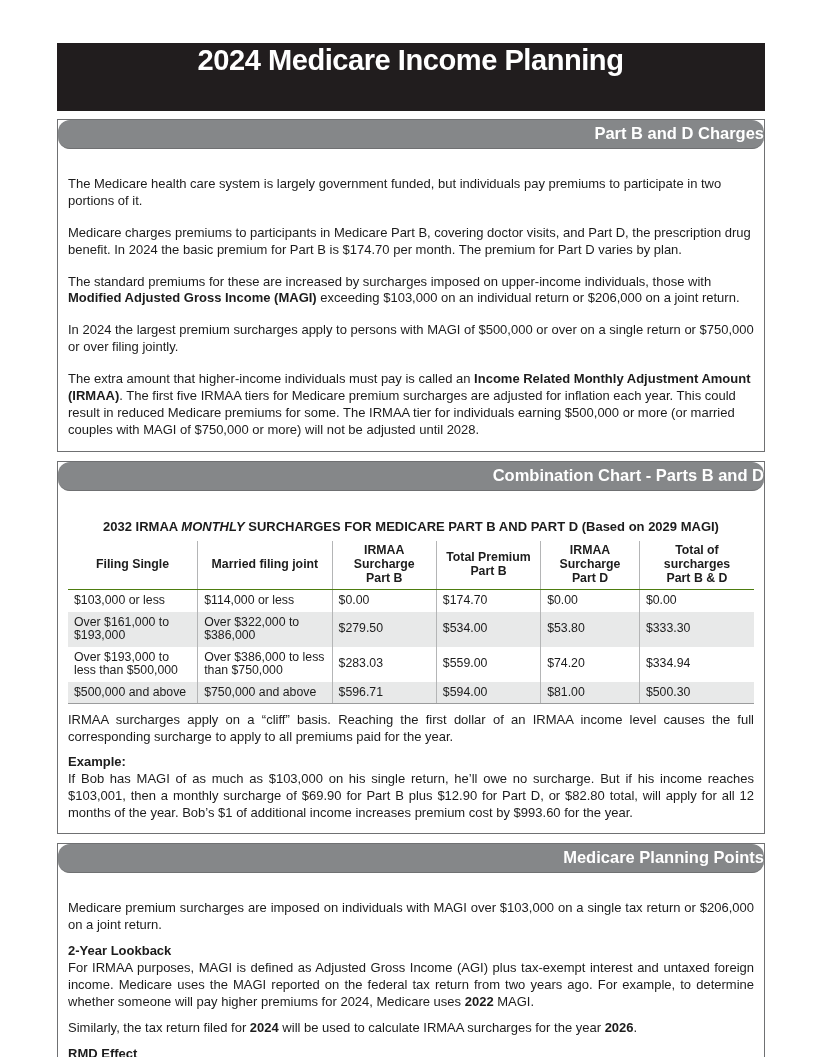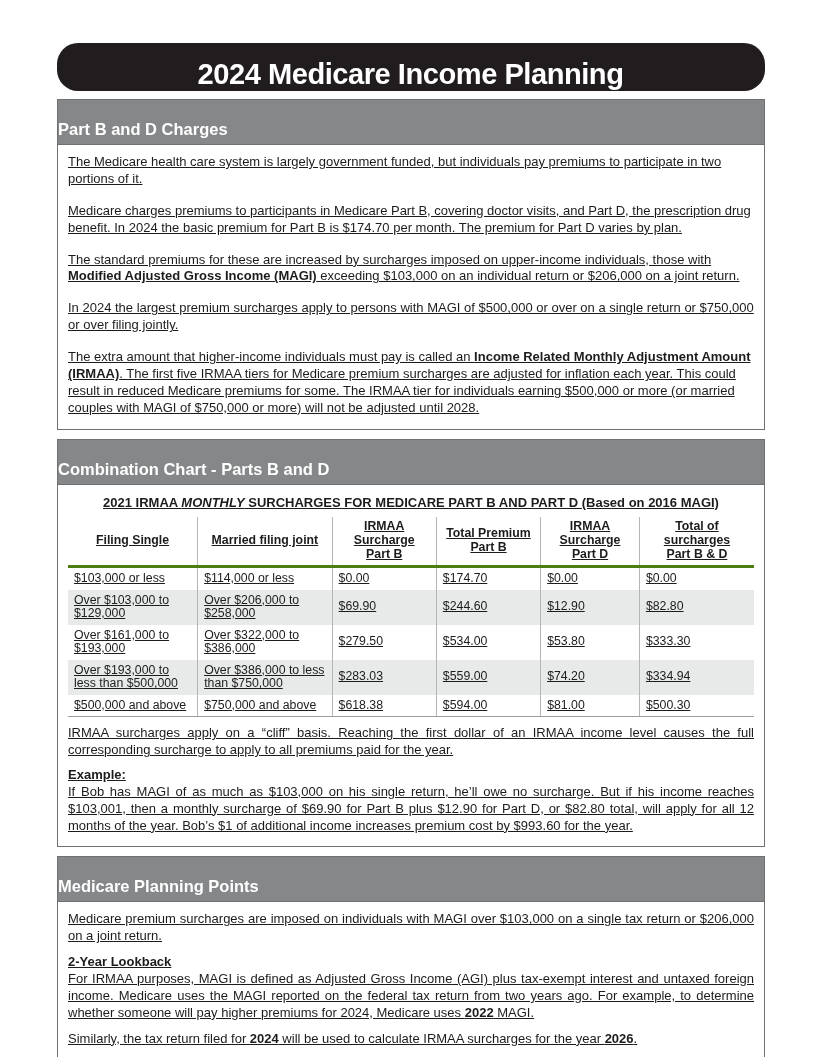--- a/index.html
+++ b/index.html
@@ -14,50 +14,49 @@
     position: absolute; top: 0; left: 0;
     width: 814px; height: 1057px;
     padding: 43px 49px 0 57px;
     background: #ffffff;
   }
 
   
   .title-banner {
     background: #211d1e;
     color: #ffffff;
-    height: 48px;
-    display: flex; align-items: flex-end; justify-content: center;
+    height: 68px;
+    display: flex; align-items: flex-start; justify-content: center;
     margin-bottom: 8px;
-    border-radius: 21px;
   }
   .title-banner h1 {
     font-size: 30px; font-weight: bold; letter-spacing: -0.5px;
     transform: scaleX(0.97);
   }
 
   
   .panel {
     border: 1.5px solid #6f7072;
     margin-bottom: 9px;
     background: #ffffff;
   }
   .panel-header {
     background: #858789;
     color: #ffffff;
-    text-align: left;
+    text-align: right;
     font-weight: bold;
     font-size: 16.5px;
-    padding: 20px 0 5px 0;
+    padding: 4px 0 5px 0;
     border-bottom: 1.5px solid #6f7072;
+    border-radius: 12px;
   }
   .panel-body {
-    padding: 9px 10px 10px 10px;
+    padding: 27px 10px 10px 10px;
     font-size: 13px;
     line-height: 1.3;
-    text-decoration: underline;
   }
   .panel-body p { margin-bottom: 15px; }
   .panel-body p:last-child { margin-bottom: 2px; }
   .justify { text-align: justify; }
 
   
   .table-title {
     text-align: center;
     font-weight: bold;
     font-size: 13px;
@@ -67,21 +66,21 @@
     width: 100%;
     border-collapse: collapse;
     font-size: 12.3px;
     margin-bottom: 8px;
   }
   table.irmaa th {
     font-weight: bold;
     vertical-align: middle;
     white-space: pre-line;
     padding: 2px 4px 4px 4px;
-    border-bottom: 3px solid #4d7c0f;
+    border-bottom: 1px solid #4d7c0f;
     line-height: 1.15;
   }
   table.irmaa th + th, table.irmaa td + td { border-left: 1px solid #b4b5b6; }
   table.irmaa td {
     padding: 4px 4px 4px 6px;
     vertical-align: middle;
     line-height: 1.1;
   }
   table.irmaa tbody tr { height: 21px; }
   table.irmaa tbody tr:nth-child(even) { background: #e8e9e9; }
@@ -113,21 +112,21 @@
       <p><span>The standard premiums for these are increased by surcharges imposed on upper-income individuals, those with </span><span style="font-weight: bold;">Modified Adjusted Gross Income (MAGI)</span><span> exceeding $103,000 on an individual return or $206,000 on a joint return.</span></p>
       <p>In 2024 the largest premium surcharges apply to persons with MAGI of $500,000 or over on a single return or $750,000 or over filing jointly.</p>
       <p><span>The extra amount that higher-income individuals must pay is called an </span><span style="font-weight: bold;">Income Related Monthly Adjustment Amount (IRMAA)</span><span>. The first five IRMAA tiers for Medicare premium surcharges are adjusted for inflation each year. This could result in reduced Medicare premiums for some. The IRMAA tier for individuals earning $500,000 or more (or married couples with MAGI of $750,000 or more) will not be adjusted until 2028.</span></p>
     </div>
   </section>
 
   <section class="panel">
     <div class="panel-header">Combination Chart - Parts B and D</div>
     <div class="panel-body">
 
-      <div class="table-title"><span style="font-weight: bold;">2021 IRMAA </span><span style="font-weight: bold; font-style: italic;">MONTHLY</span><span style="font-weight: bold;"> SURCHARGES FOR MEDICARE PART B AND PART D (Based on 2016 MAGI)</span></div>
+      <div class="table-title"><span style="font-weight: bold;">2032 IRMAA </span><span style="font-weight: bold; font-style: italic;">MONTHLY</span><span style="font-weight: bold;"> SURCHARGES FOR MEDICARE PART B AND PART D (Based on 2029 MAGI)</span></div>
 
       <table class="irmaa">
         <colgroup>
           <col style="width:18.9%">
             <col style="width:19.6%">
             <col style="width:15.2%">
           <col style="width:15.2%">
             <col style="width:14.4%">
             <col style="width:16.7%">
         </colgroup>
@@ -148,47 +147,39 @@
         <tbody>
           <tr>
             <td>$103,000 or less</td>
             <td>$114,000 or less</td>
             <td>$0.00</td>
             <td>$174.70</td>
             <td>$0.00</td>
             <td>$0.00</td>
           </tr>
           <tr>
-            <td>Over $103,000 to $129,000</td>
-            <td>Over $206,000 to $258,000</td>
-            <td>$69.90</td>
-            <td>$244.60</td>
-            <td>$12.90</td>
-            <td>$82.80</td>
-          </tr>
-          <tr>
             <td>Over $161,000 to $193,000</td>
             <td>Over $322,000 to $386,000</td>
             <td>$279.50</td>
             <td>$534.00</td>
             <td>$53.80</td>
             <td>$333.30</td>
           </tr>
           <tr>
             <td>Over $193,000 to less than $500,000</td>
             <td>Over $386,000 to less than $750,000</td>
             <td>$283.03</td>
             <td>$559.00</td>
             <td>$74.20</td>
             <td>$334.94</td>
           </tr>
           <tr>
             <td>$500,000 and above</td>
             <td>$750,000 and above</td>
-            <td>$618.38</td>
+            <td>$596.71</td>
             <td>$594.00</td>
             <td>$81.00</td>
             <td>$500.30</td>
           </tr>
         </tbody>
       </table>
 
       <p class="justify mid-gap">IRMAA surcharges apply on a “cliff” basis. Reaching the first dollar of an IRMAA income level causes the full corresponding surcharge to apply to all premiums paid for the year.</p>
       <p class="sub-heading tight">Example:</p>
       <p class="justify after-heading">If Bob has MAGI of as much as $103,000 on his single return, he’ll owe no surcharge. But if his income reaches $103,001, then a monthly surcharge of $69.90 for Part B plus $12.90 for Part D, or $82.80 total, will apply for all 12 months of the year. Bob’s $1 of additional income increases premium cost by $993.60 for the year.</p>

